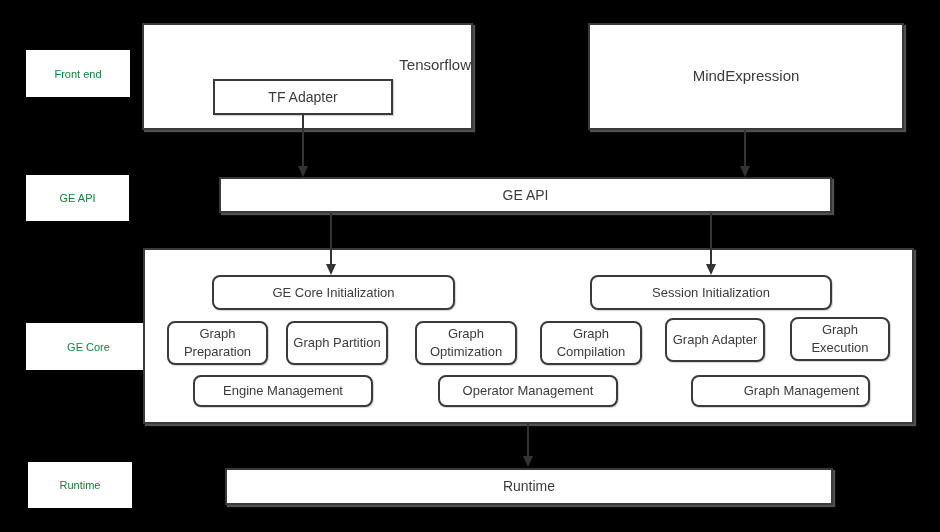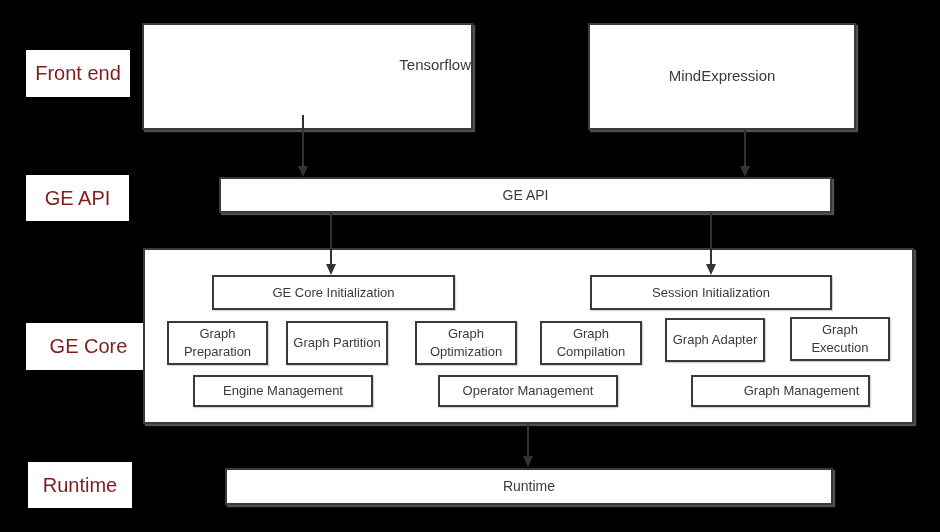--- a/index.html
+++ b/index.html
@@ -8,43 +8,43 @@
     font-family:"Liberation Sans", sans-serif; color:#3b3b3b; overflow:hidden;
   }
   .box {
     position:absolute; background:#ffffff; border:2px solid #3a3a3a;
     box-sizing:border-box; display:flex; align-items:center; justify-content:center;
     text-align:center; line-height:1.35;
   }
   .plain-label {
     position:absolute; background:#ffffff; box-sizing:border-box;
     display:flex; align-items:center; justify-content:center;
-    font-size:20px; color:#7f1d1d;
+    font-size:11px; color:#15803d;
   }
   .shadow-lg { box-shadow:2px 2px 1px rgba(160,160,160,0.5); }
   .shadow-sm { box-shadow:1px 1px 1px rgba(160,160,160,0.45); }
 
   
   .lab-frontend { left:26px;  top:50px;  width:104px; height:47px; }
   .lab-geapi    { left:26px;  top:175px; width:103px; height:46px; }
   .lab-gecore   { left:26px;  top:323px; width:125px; height:47px; }
   .lab-runtime  { left:28px;  top:462px; width:104px; height:46px; }
 
   
   .tensorflow { left:142px; top:23px; width:331px; height:107px; display:block; }
   .tf-title   { position:absolute; top:30px; left:0; right:0; text-align:right; font-size:15px; }
   .tf-adapter { left:69px; top:54px; width:180px; height:36px; font-size:14px; }
-  .mindexpr   { left:588px; top:23px; width:268px; height:107px; font-size:15px; }
+  .mindexpr   { left:588px; top:23px; width:316px; height:107px; font-size:15px; }
 
   
   .geapi-bar { left:219px; top:177px; width:613px; height:36px; font-size:14px; }
 
   
   .gecore { left:143px; top:248px; width:771px; height:176px; display:block; }
-  .gecore .box { font-size:13px; }
+  .gecore .box { font-size:13px;border-radius:8px; }
   .init-core    { left:67px;  top:25px; width:243px; height:35px; font-size:14px; }
   .init-session { left:445px; top:25px; width:242px; height:35px; font-size:14px; }
   .p0 { left:22px;  top:71px; width:101px; height:44px; }
   .p1 { left:141px; top:71px; width:102px; height:44px; }
   .p2 { left:270px; top:71px; width:102px; height:44px; }
   .p3 { left:395px; top:71px; width:102px; height:44px; }
   .p4 { left:520px; top:68px; width:100px; height:44px; }
   .p5 { left:645px; top:67px; width:100px; height:44px; }
   .m0 { left:48px;  top:125px; width:180px; height:32px; }
   .m1 { left:293px; top:125px; width:180px; height:32px; }
@@ -71,20 +71,23 @@
 
 <div class="canvas">
 
   <div class="plain-label lab-frontend">Front end</div>
   <div class="plain-label lab-geapi">GE API</div>
   <div class="plain-label lab-gecore">GE Core</div>
   <div class="plain-label lab-runtime">Runtime</div>
 
   <div class="box tensorflow shadow-lg">
     <div class="tf-title">Tensorflow</div>
+    <div class="box tf-adapter shadow-sm">
+      <span>TF Adapter</span>
+    </div>
   </div>
   <div class="box mindexpr shadow-lg">
     <span>MindExpression</span>
   </div>
 
   <div class="box geapi-bar shadow-lg">
     <span>GE API</span>
   </div>
 
   <div class="box gecore shadow-lg">

